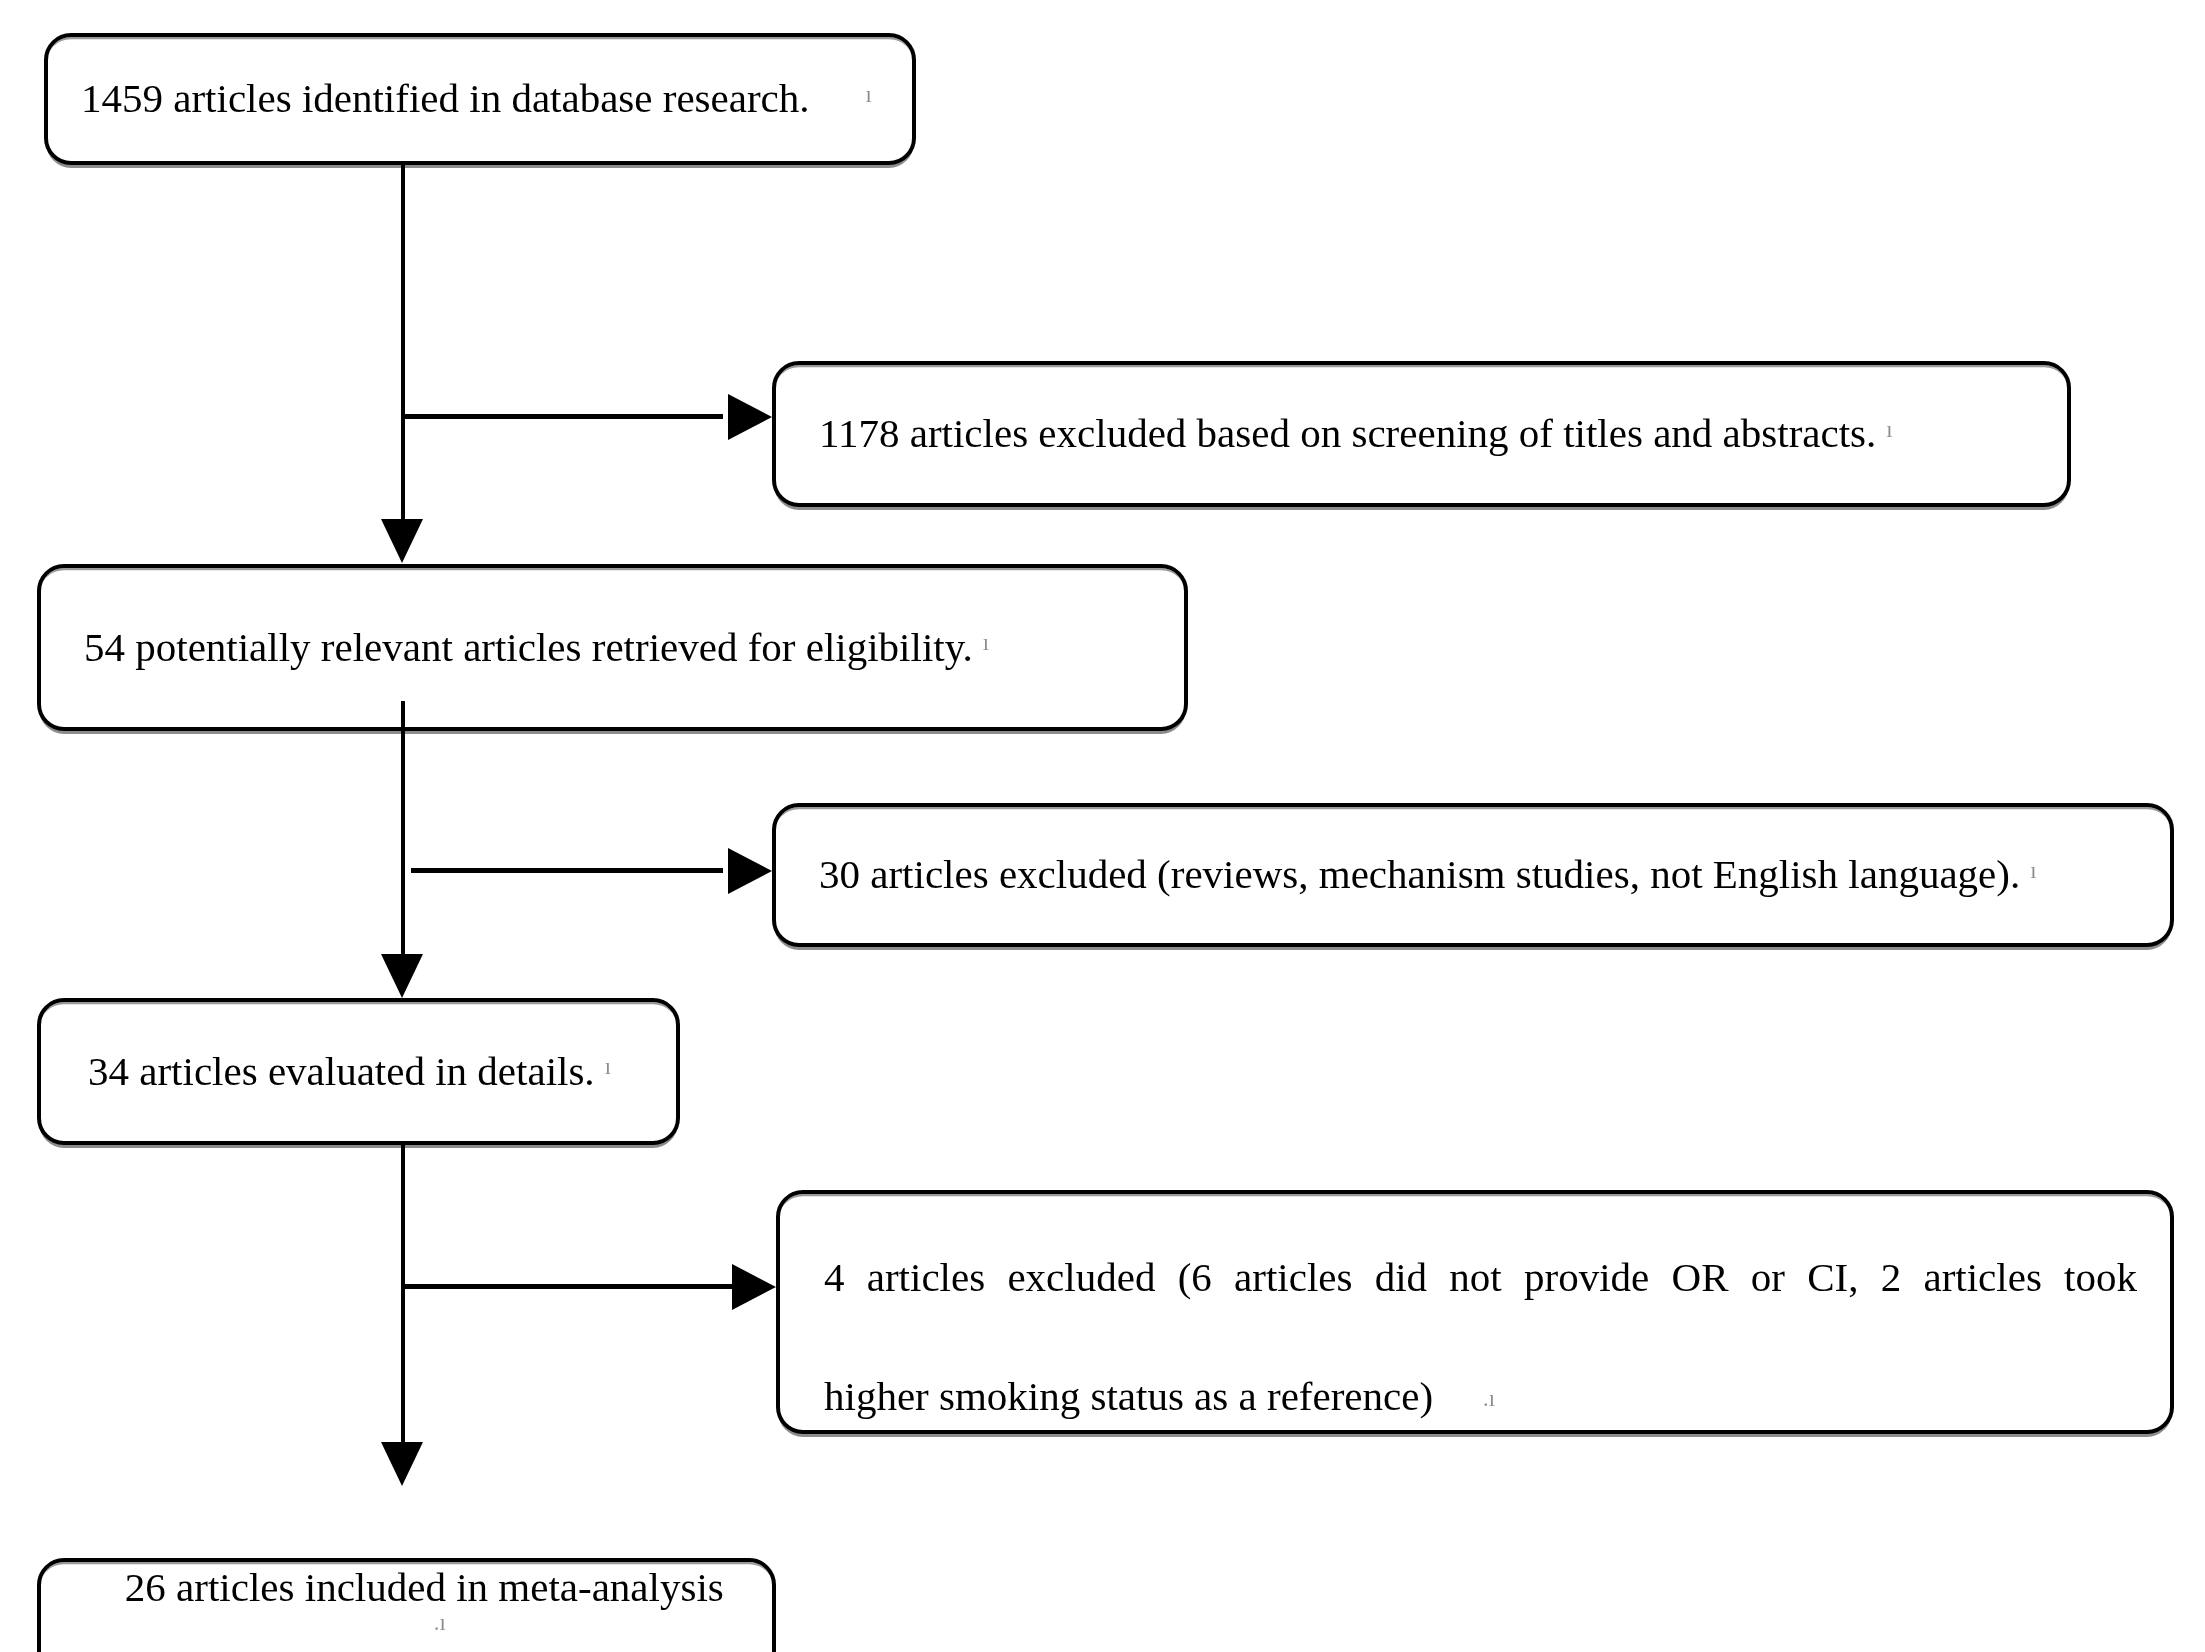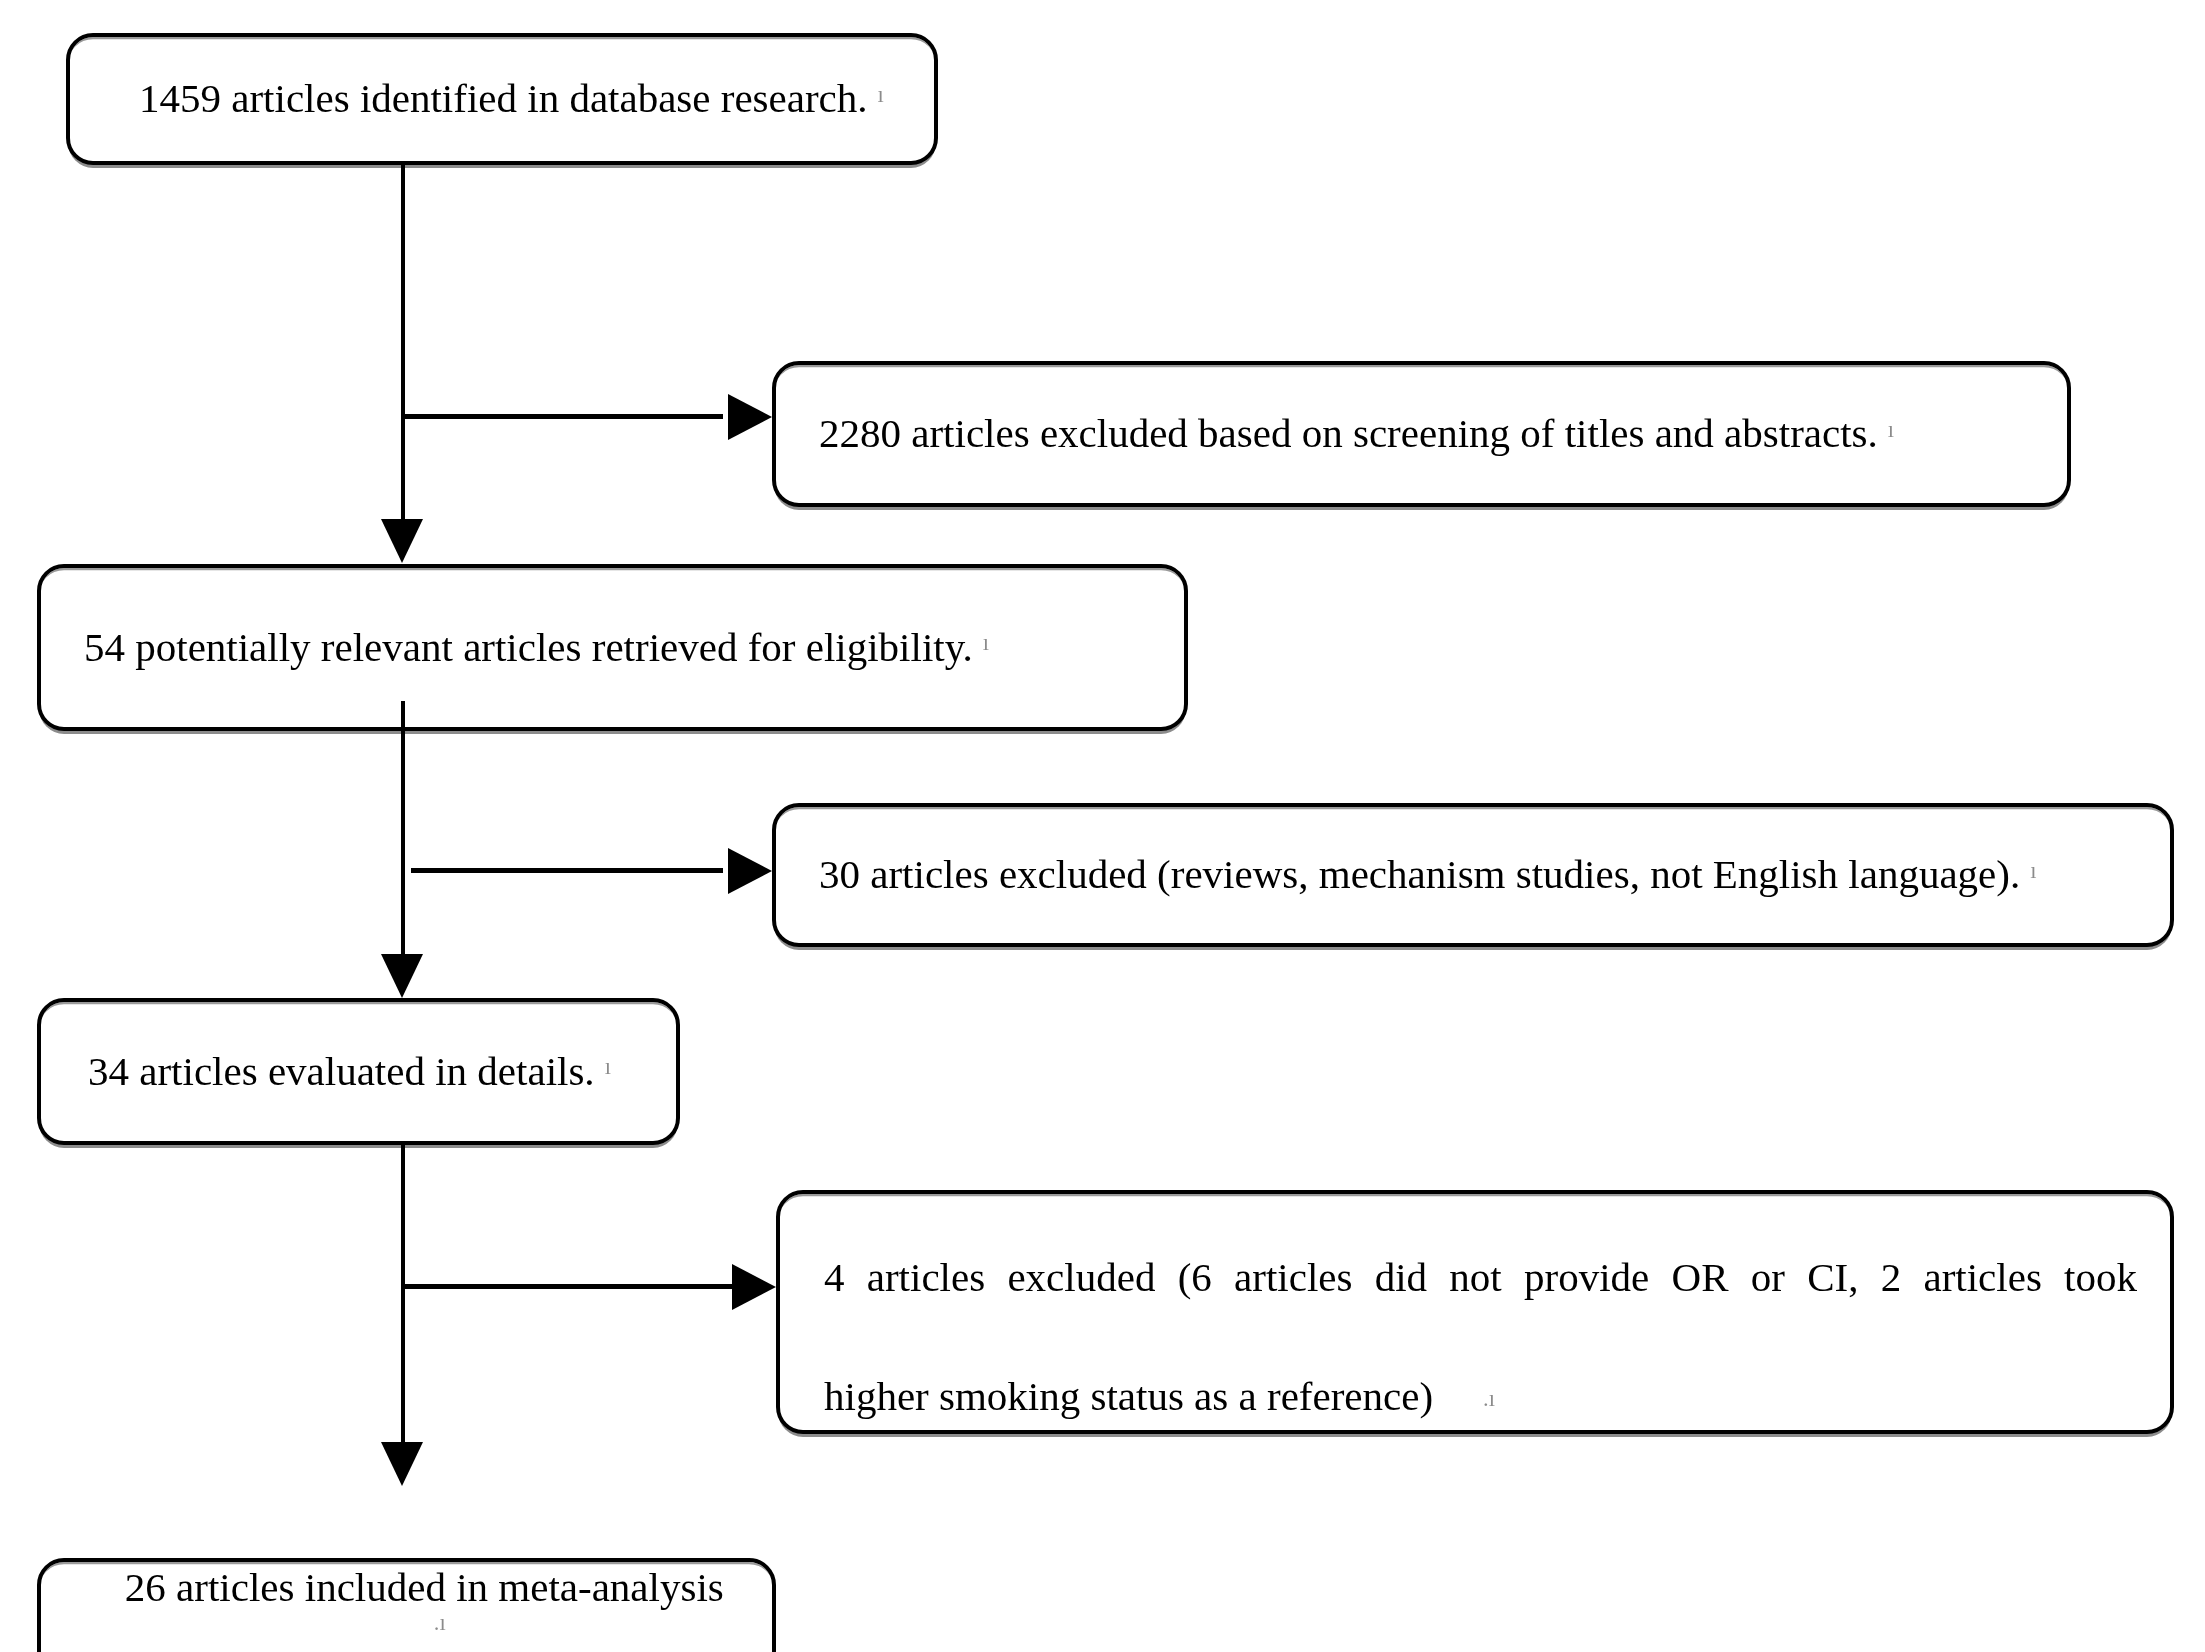--- a/index.html
+++ b/index.html
@@ -82,33 +82,33 @@
     border-top: 23px solid transparent;
     border-bottom: 23px solid transparent;
     border-left: 44px solid #000000;
   }
 </style>
 </head>
 <body>
 
 <div id="stage">
 
-  <div class="fbox" style="left:66px; top:33px; width:872px; height:132px; padding-left:69px; padding-right:14.2px;">
+  <div class="fbox" style="left:44px; top:33px; width:872px; height:132px; padding-left:33px; padding-right:14.2px;gap:46px;">
     <span class="txt">1459 articles identified in database research.</span>
       <span class="pmark">ı</span>
   </div>
 
   <div class="vline" style="left:401px; top:165px; height:357px;"></div>
   <div class="arrow-down" style="left:381px; top:519px;"></div>
 
   <div class="hline" style="left:403px; top:414px; width:320px;"></div>
   <div class="arrow-right" style="left:728px; top:394px;"></div>
 
   <div class="fbox" style="left:772px; top:361px; width:1299px; height:146px; padding-left:43px; padding-right:14.2px;">
-    <span class="txt">2280 articles excluded based on screening of titles and abstracts.</span>
+    <span class="txt">1178 articles excluded based on screening of titles and abstracts.</span>
       <span class="pmark">ı</span>
   </div>
 
   <div class="fbox" style="left:37px; top:564px; width:1151px; height:167px; padding-left:43px; padding-right:14.2px;">
     <span class="txt">54 potentially relevant articles retrieved for eligibility.</span>
       <span class="pmark">ı</span>
   </div>
 
   <div class="vline" style="left:401px; top:701px; height:254px;"></div>
   <div class="arrow-down" style="left:381px; top:954px;"></div>

